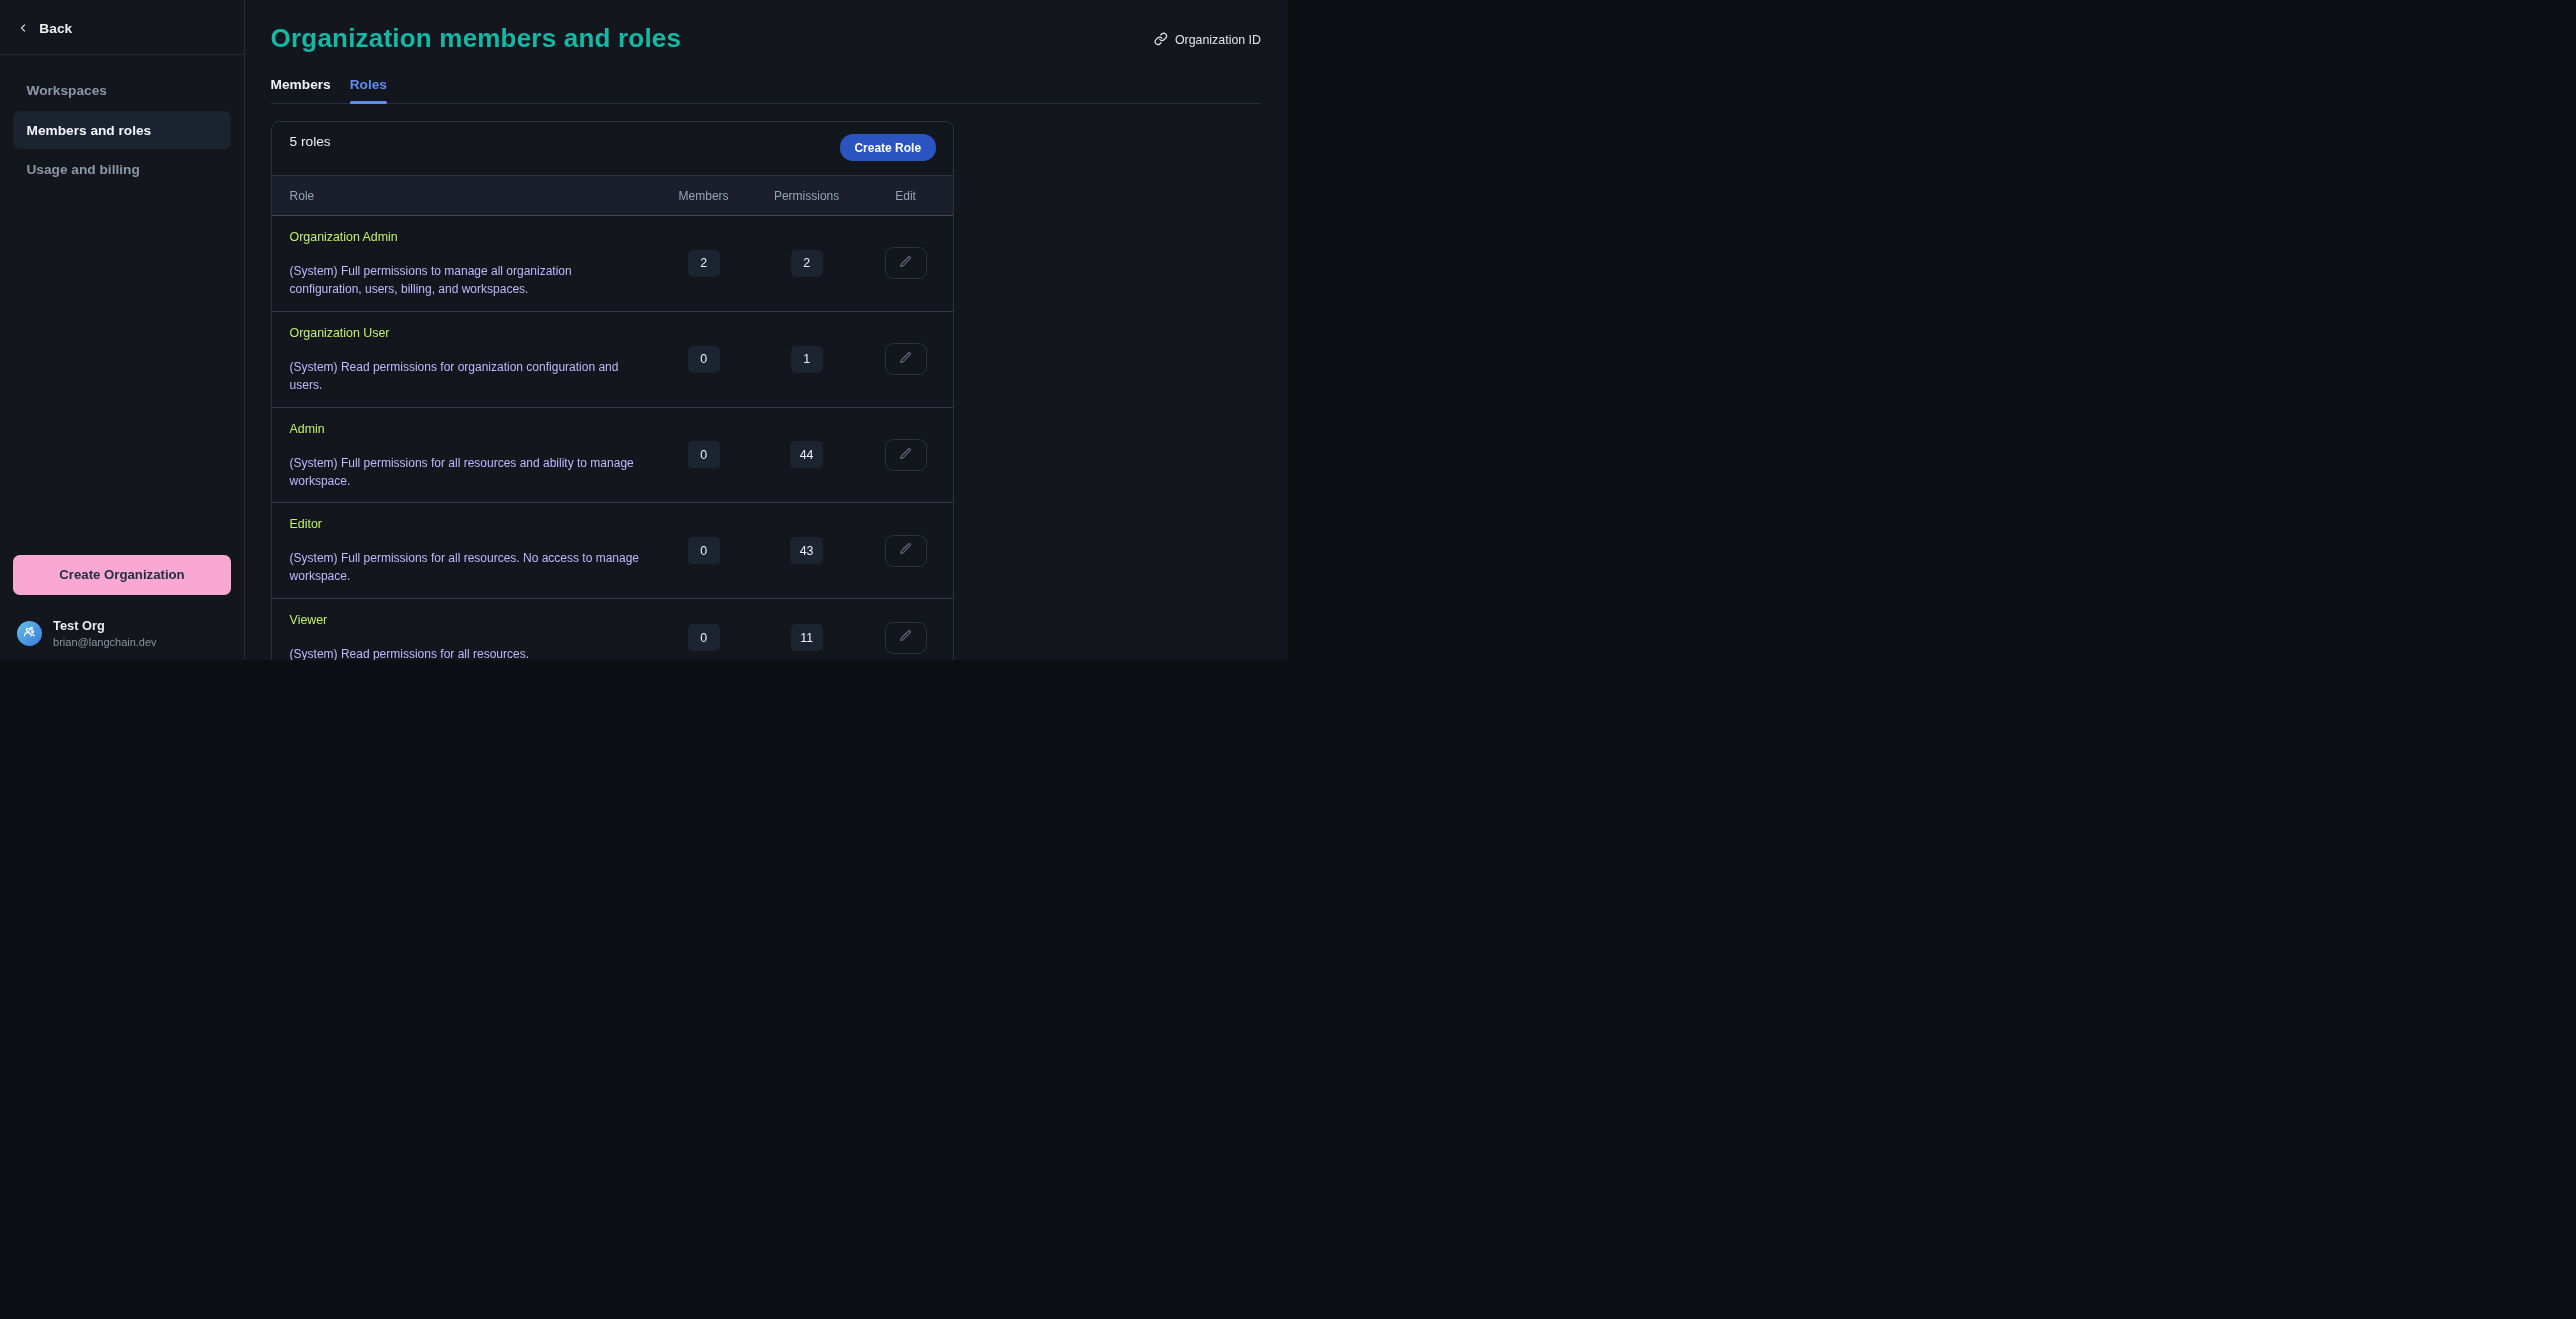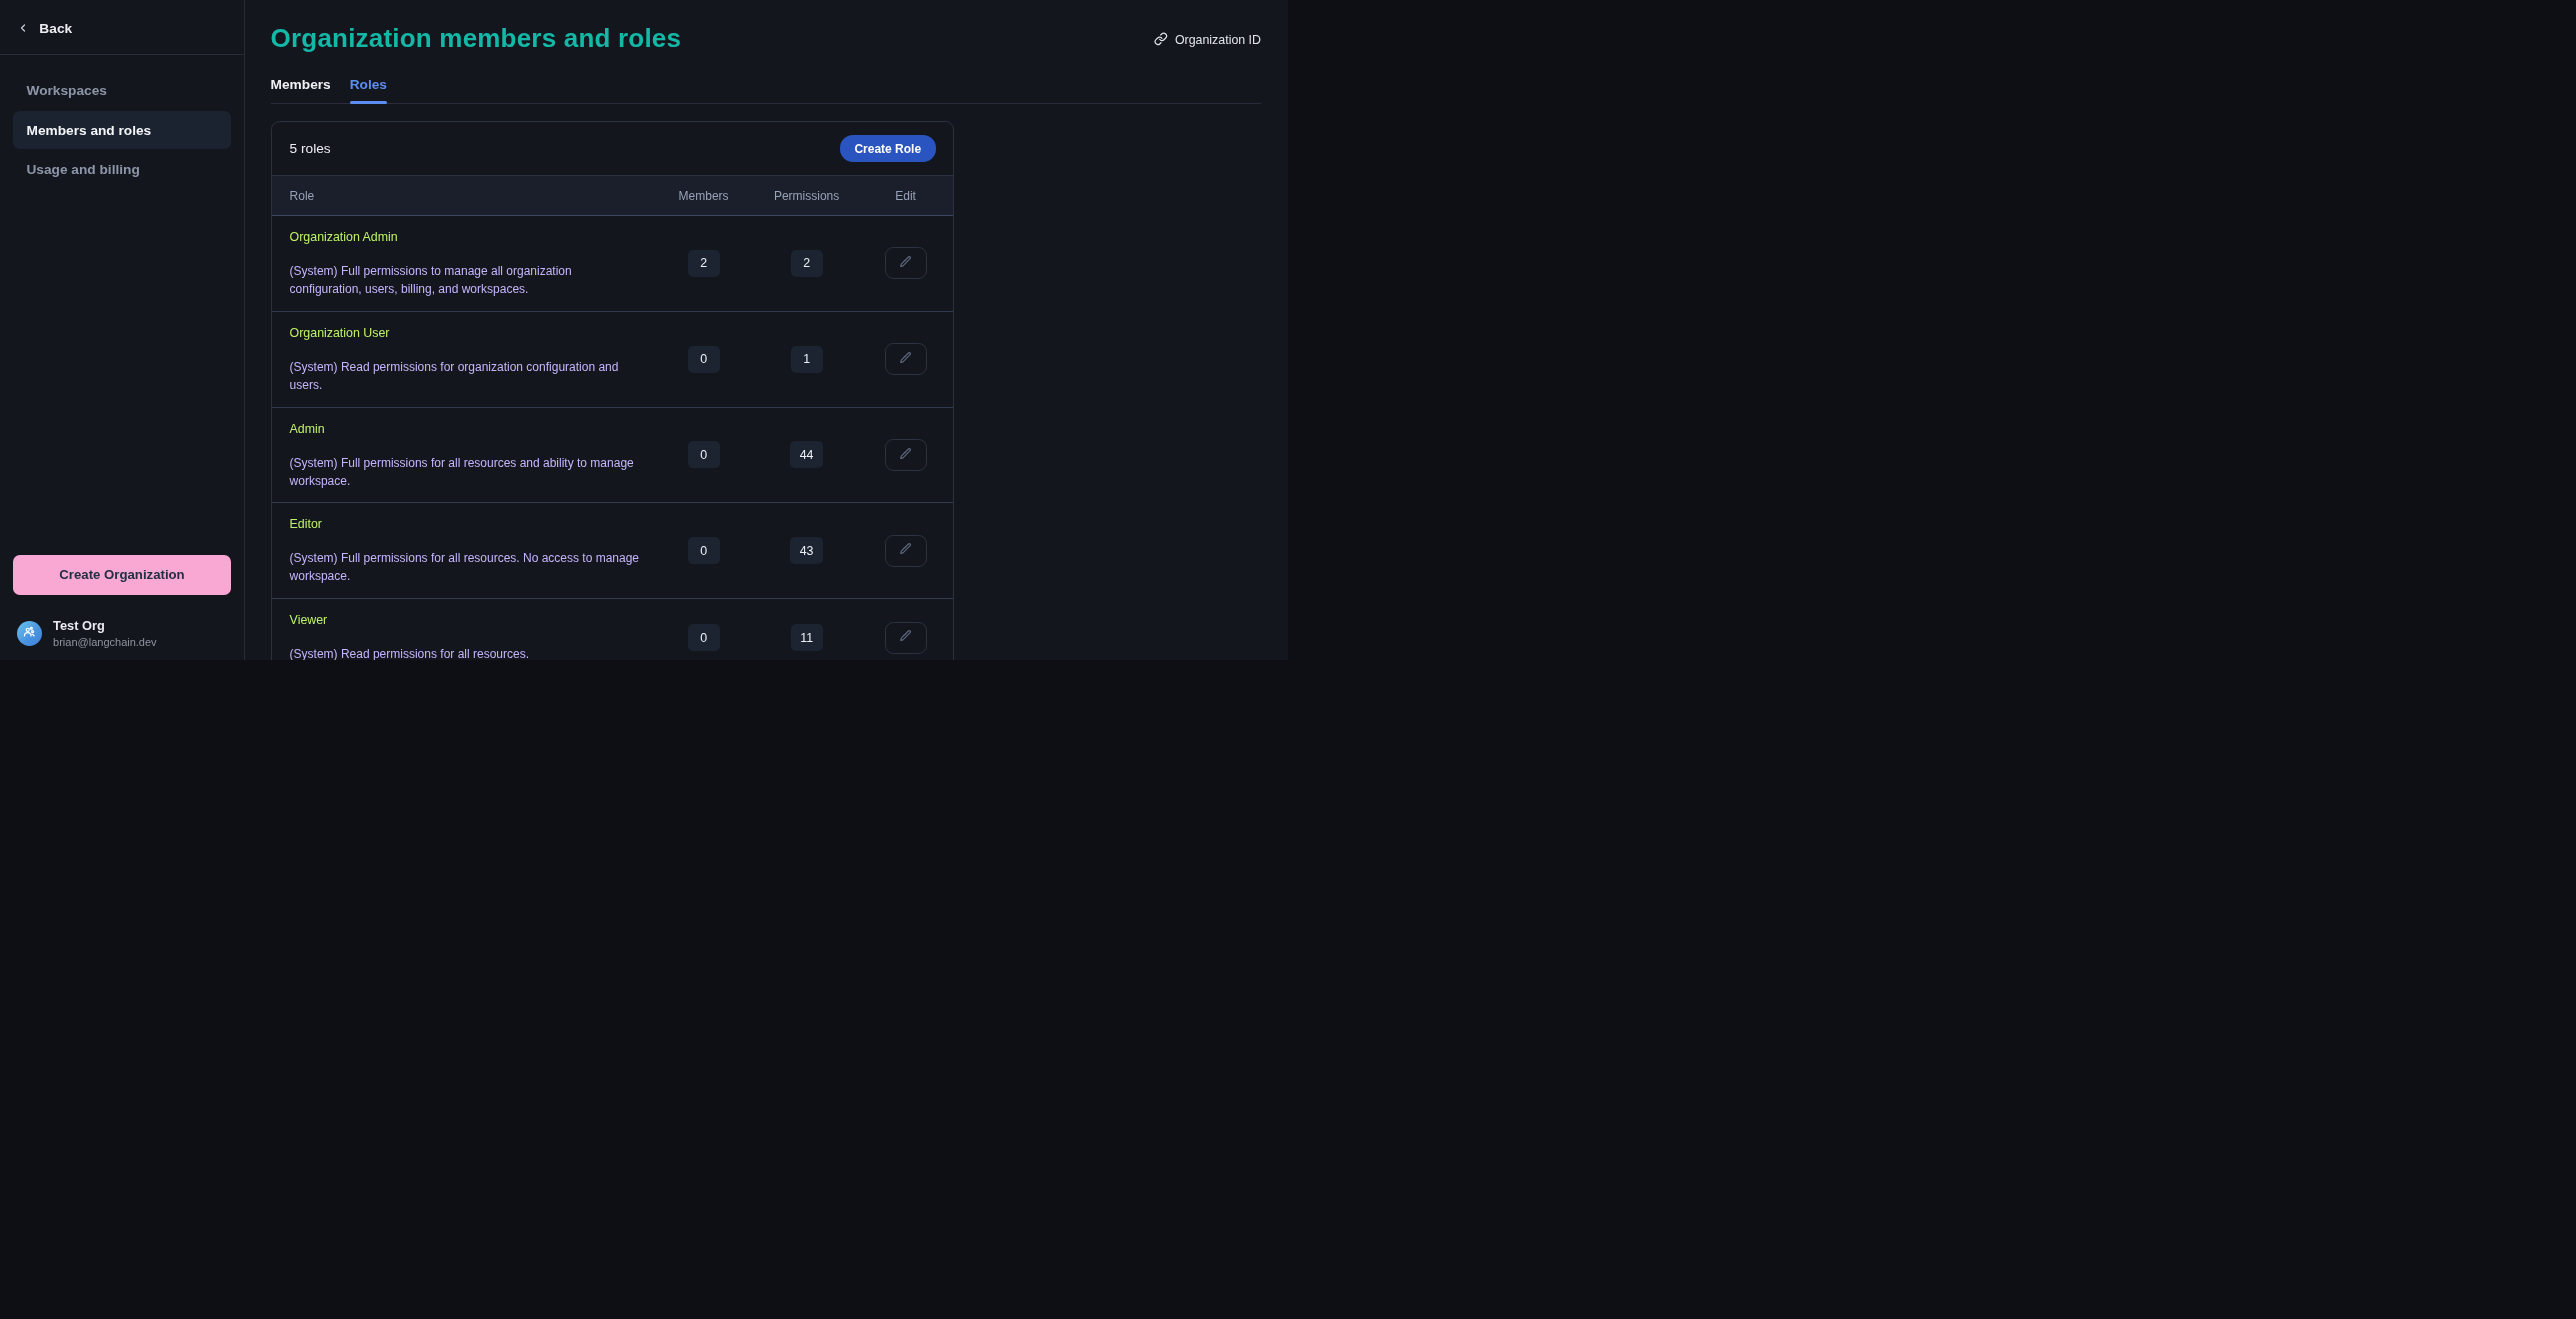--- a/index.html
+++ b/index.html
@@ -164,21 +164,20 @@
   
   .roles-card {
     margin-top: 17px;
     width: 683px;
     border: 0.9px solid #2a3242;
     border-radius: 8.5px;
     overflow: hidden;
   }
   .card-header {
     display: flex;
-    align-items: center;
     justify-content: space-between;
     padding: 12px 17px 12px 18px;
     height: 53px;
   }
   .roles-count {
     font-size: 13.7px;
     font-weight: 400;
     color: #eceef2;
   }
   .create-role-btn {

